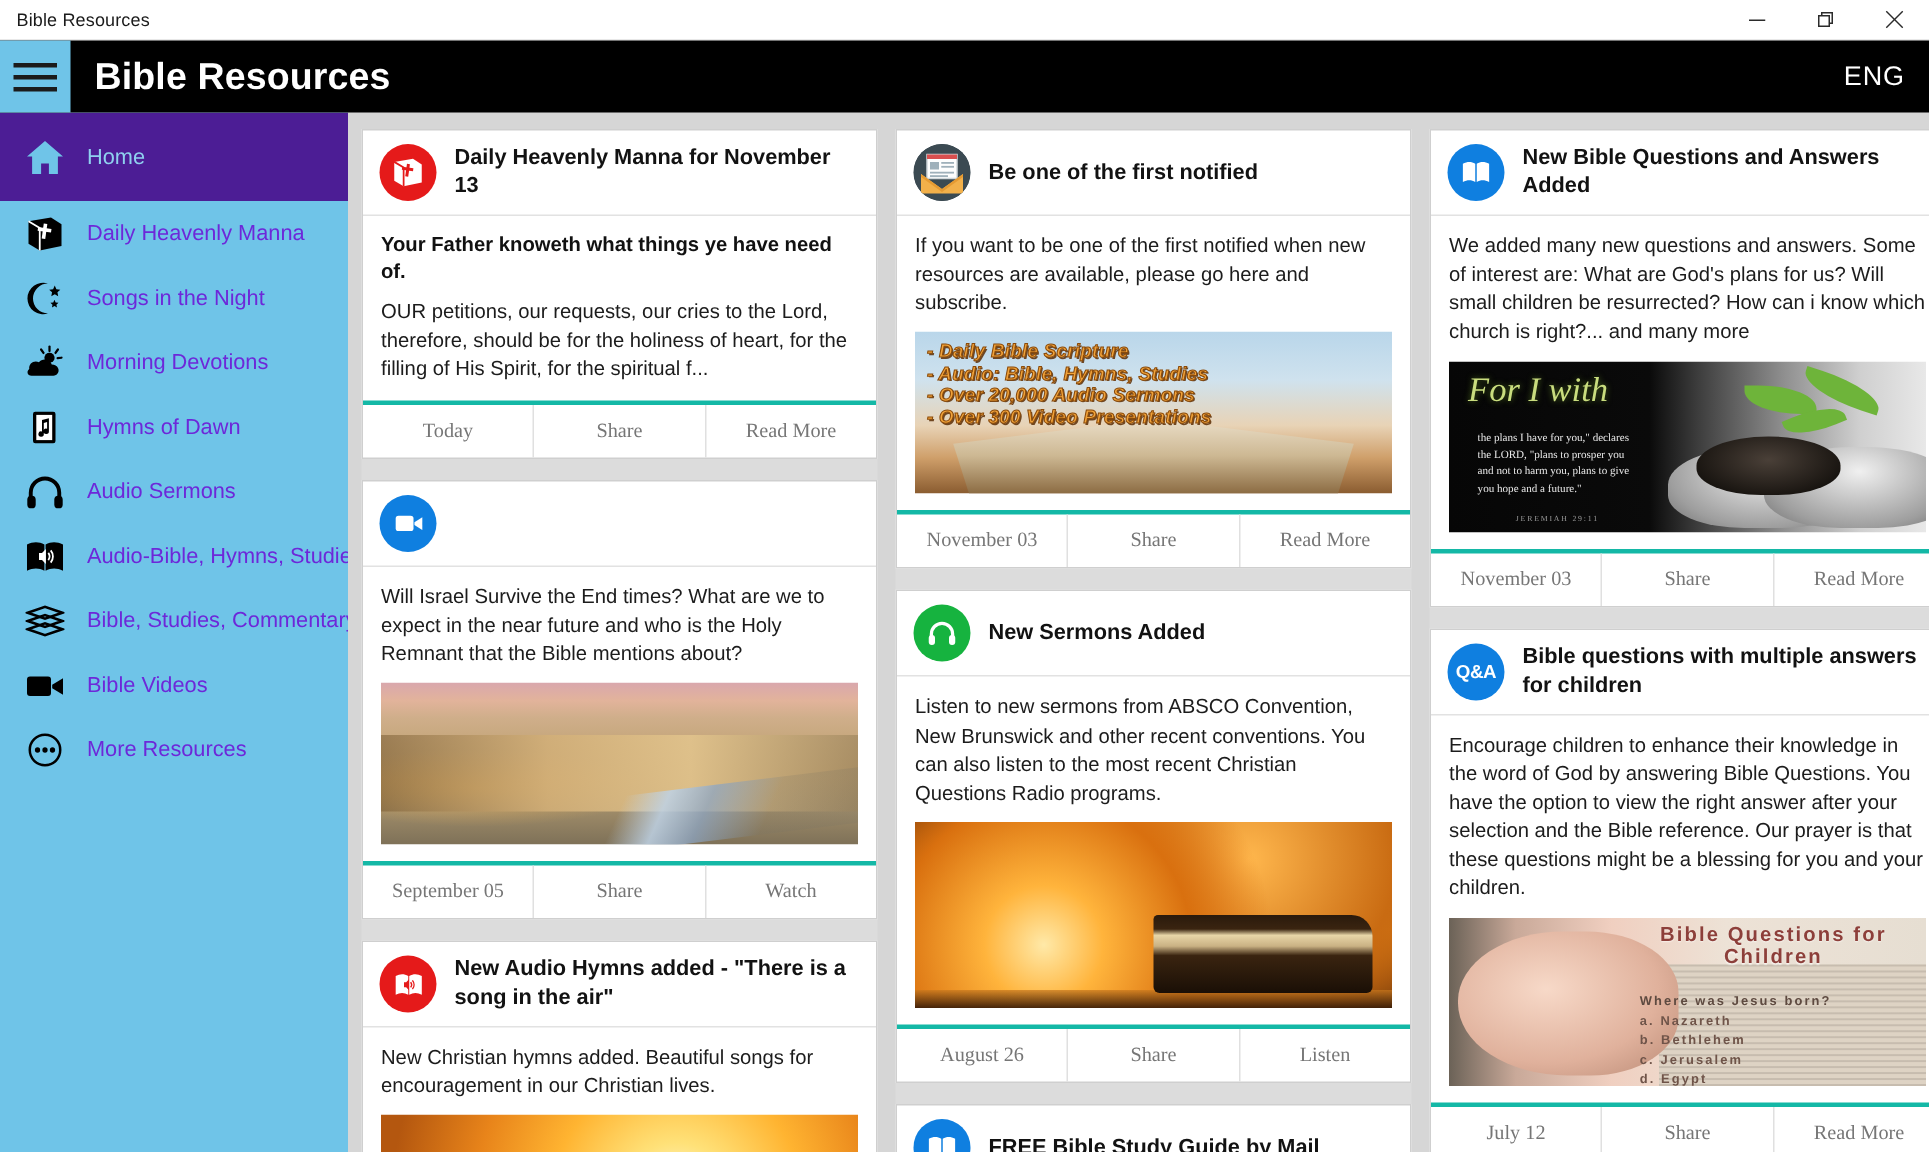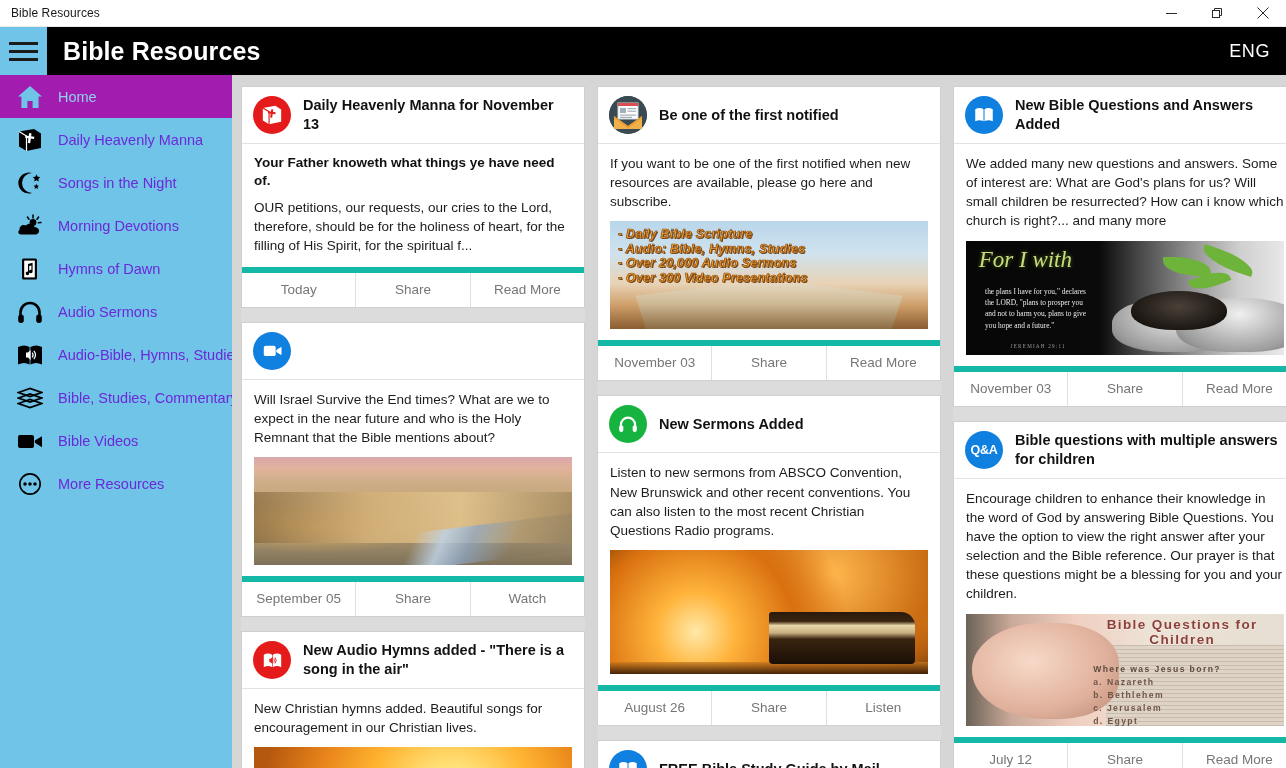--- a/index.html
+++ b/index.html
@@ -54,21 +54,21 @@
 
   
   .sidebar {
     width: 232px; background: #6fc4e8; flex: 0 0 232px;
     overflow: hidden;
   }
   .nav-item {
     height: 43px; display: flex; align-items: center;
     padding-left: 8px;
   }
-  .nav-item.home { background: #a21caf; height: 43px; }
+  .nav-item.home { background: #4c1d95; height: 59px; }
   .nav-ico {
     width: 44px; min-width: 44px; height: 43px;
     display: flex; align-items: center; justify-content: center;
     color: #000000;
   }
   .nav-item.home .nav-ico { color: #6fc4e8; }
   .nav-label {
     font-size: 14.5px; color: #6d28d9; padding-left: 6px; white-space: nowrap;
   }
   .nav-item.home .nav-label { color: #8fd0ef; }
@@ -102,21 +102,21 @@
   .card-title {
     font-size: 14.5px; font-weight: bold; color: #121212; line-height: 1.28;
   }
   .card-body { padding: 10px 12px 11px 12px; }
   .card-lead {
     font-size: 13.5px; font-weight: bold; color: #111; margin-bottom: 9px; line-height: 1.3;
   }
   .card-text { font-size: 13.5px; color: #1c1c1c; line-height: 1.42; }
   .card-img { margin-top: 10px; width: 100%; height: 108px; position: relative; overflow: hidden; }
   .card-actions {
-    display: flex; border-top: 6px solid #14b8a6;
+    display: flex; border-top: 3px solid #14b8a6; font-family: Liberation Serif, serif;
   }
   .card-actions div {
     flex: 1; text-align: center; font-size: 13.5px; color: #767676;
     padding: 9px 0 10px 0;
   }
   .card-actions div + div { border-left: 1px solid #e0e0e0; }
 
   
   .ic-red { background: #e51a1a; color: #fff; }
   .ic-blue { background: #0f7fe0; color: #fff; }

